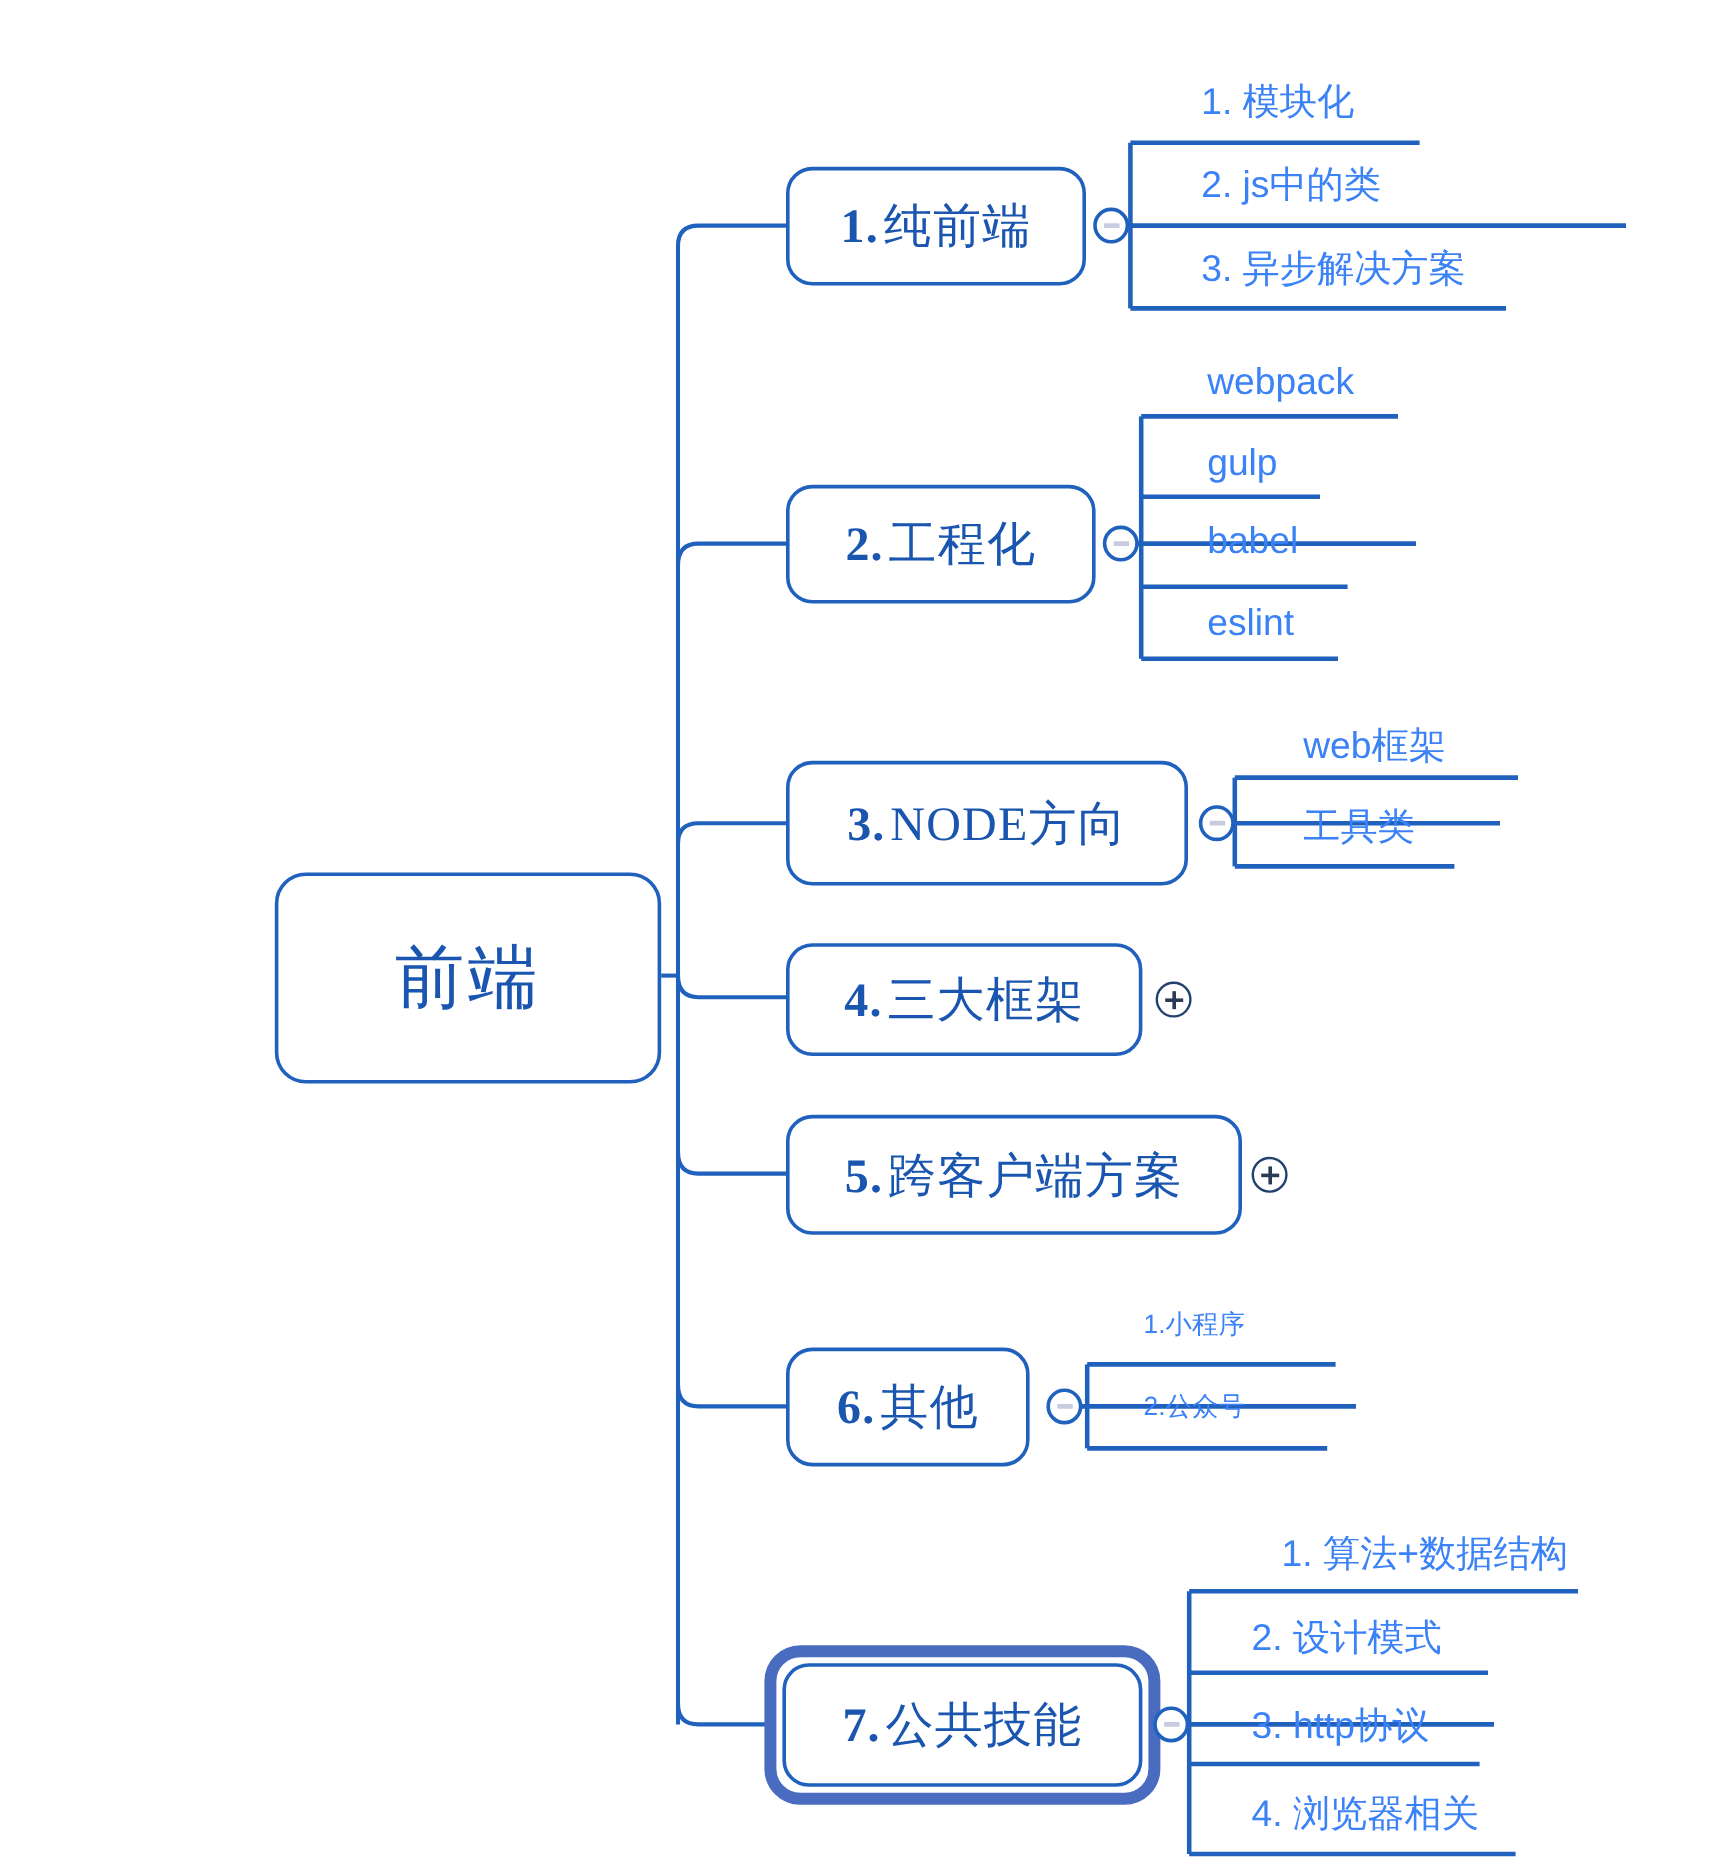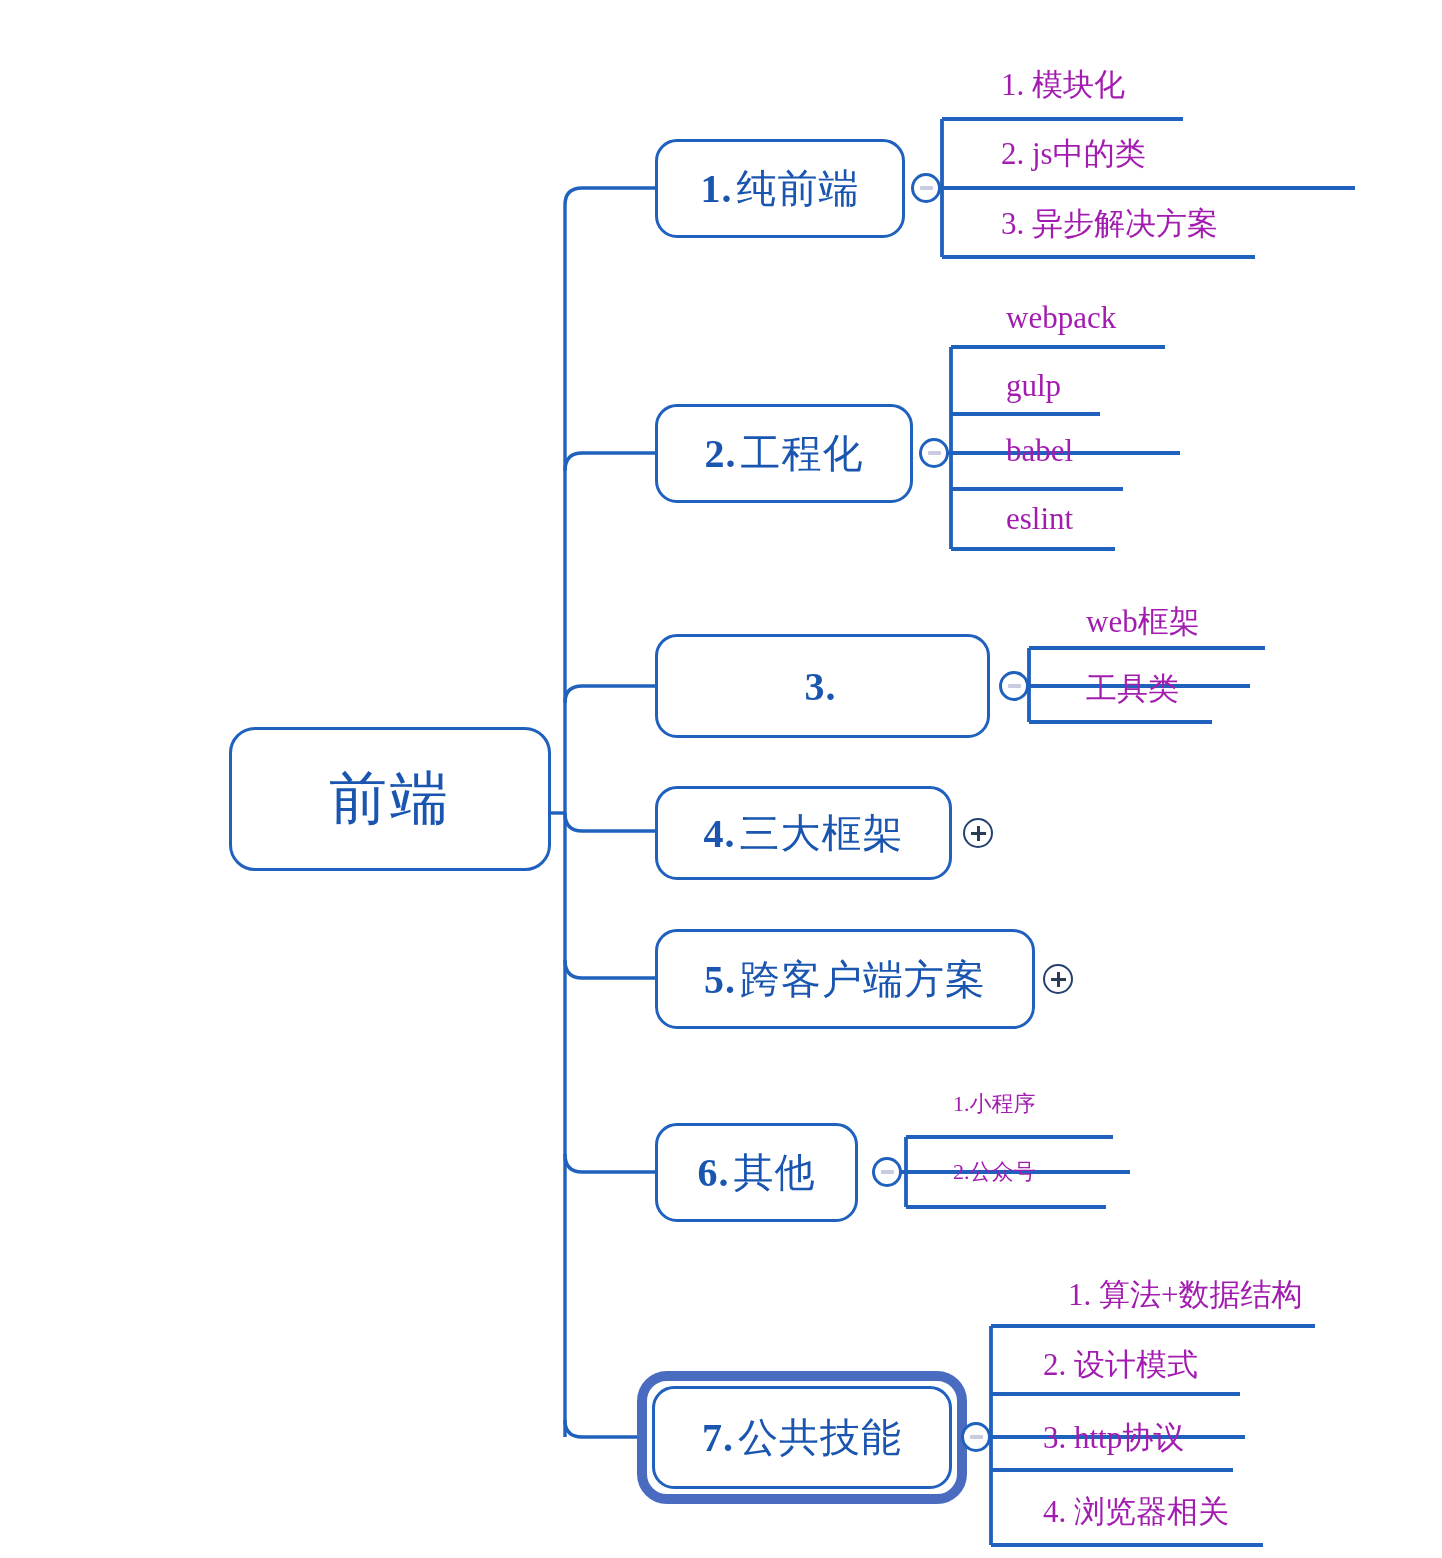--- a/index.html
+++ b/index.html
@@ -94,25 +94,25 @@
   .toggle.plus .ph {
     position: absolute;
     background: #2b3a55;
   }
   .toggle.plus .ph { width: 15px; height: 3px; }
   .toggle.plus .pv { width: 3px; height: 15px; }
 
   
   .leaf {
     position: absolute;
-    color: #a21caf;
+    color: #3b82f6;
     font-size: 31px;
     white-space: nowrap;
     z-index: 4;
-    font-family: Liberation Serif, serif;
+    font-family: Liberation Sans, sans-serif;
   }
   .leaf.small { font-size: 22px; }
 </style>
 </head>
 <body>
 
 <div id="canvas">
 
   <svg id="wires" viewBox="0 0 1442 1558" xmlns="http://www.w3.org/2000/svg">
     <g fill="none" stroke="#1f61bd" stroke-width="3.4" stroke-linecap="butt">
@@ -167,21 +167,21 @@
       <path d="M991,1437 L991,1326"></path>
       <path d="M991,1437 L991,1545"></path>
       <path d="M991,1326 L1315,1326"></path>
       <path d="M991,1394 L1240,1394"></path>
       <path d="M985,1437 L1245,1437"></path>
       <path d="M991,1470 L1233,1470"></path>
       <path d="M991,1545 L1263,1545"></path>
     </g>
   </svg>
 
-  <div class="node root" style="left:229px; top:727px; width:322px; height:144px;">
+  <div class="node root" style="left:229px; top:727px; width:322px; height:176px;">
     <span>前端</span>
   </div>
 
   <div class="node branch" style="left:655px; top:139px; width:250px; height:99px;">
     <span class="num">1.</span>
     <span>纯前端</span>
   </div>
   <div class="toggle minus" style="left:911px; top:173px;">
     <span class="bar"></span>
   </div>
@@ -196,20 +196,21 @@
   <div class="toggle minus" style="left:919px; top:438px;">
     <span class="bar"></span>
   </div>
   <div class="leaf" style="left:1006px; top:300px;">webpack</div>
   <div class="leaf" style="left:1006px; top:368px;text-align:center;">gulp</div>
   <div class="leaf" style="left:1006px; top:433px;">babel</div>
   <div class="leaf" style="left:1006px; top:501px;">eslint</div>
 
   <div class="node branch" style="left:655px; top:634px; width:335px; height:104px;">
     <span class="num">3.</span>
+    <span>NODE方向</span>
   </div>
   <div class="toggle minus" style="left:999px; top:671px;">
     <span class="bar"></span>
   </div>
   <div class="leaf" style="left:1086px; top:601px;">web框架</div>
   <div class="leaf" style="left:1086px; top:668px;">工具类</div>
 
   <div class="node branch" style="left:655px; top:786px; width:297px; height:94px;">
     <span class="num">4.</span>
     <span>三大框架</span>

